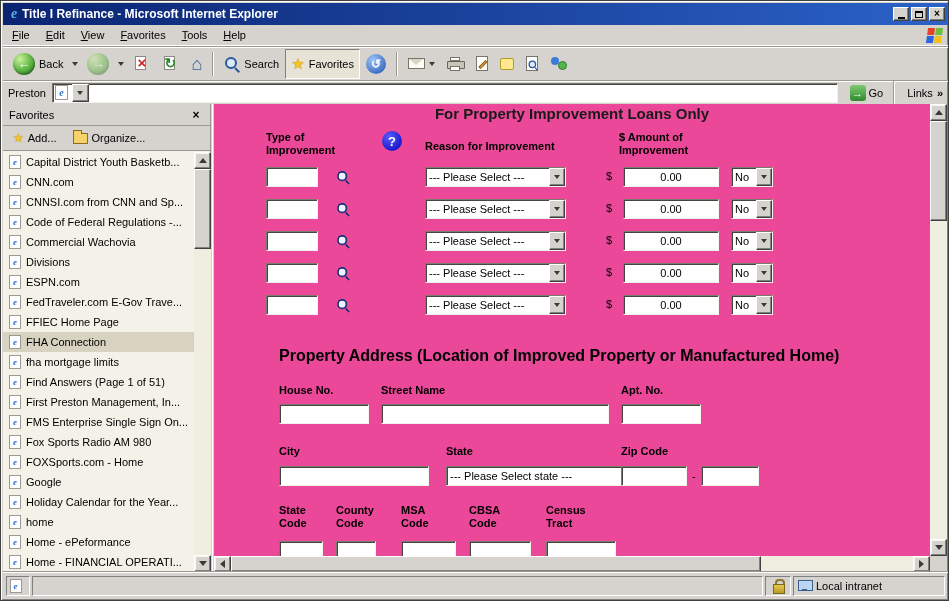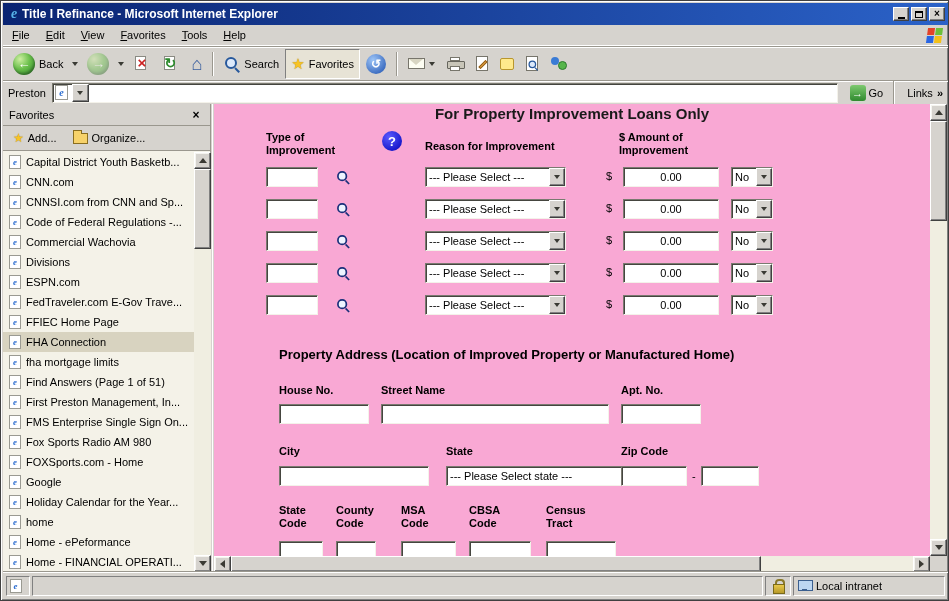--- a/index.html
+++ b/index.html
@@ -155,26 +155,26 @@
             border:1px solid; border-color:#fff #404040 #404040 #fff;
             box-shadow: inset -1px -1px 0 #808080, inset 1px 1px 0 #f5f4ef;
             display:flex; align-items:center; justify-content:center; }
   .sb-thumb { position:absolute; background:#d6d3ce; border:1px solid;
               border-color:#fff #404040 #404040 #fff; box-shadow: inset -1px -1px 0 #808080; }
 
   
   .splitter { position:absolute; left:211px; top:103px; width:2px; height:468px;
               background:#d6d3ce; border-left:1px solid #fff; }
   .content { position:absolute; left:213px; top:103px; width:733px; height:468px; background:#d6d3ce; }
-  #page { position:absolute; left:0; top:0; width:716px; height:452px; background:#f9a8d4; overflow:hidden; }
+  #page { position:absolute; left:0; top:0; width:716px; height:452px; background:#ec4899; overflow:hidden; }
 
   .ftitle { position:absolute; left:0; top:1px; width:100%; text-align:center;
             font-size:15px; font-weight:bold; color:#1a1a1a; }
   .flabel { position:absolute; font-size:11px; font-weight:bold; color:#000; line-height:13px; }
-  .sectitle { position:absolute; font-size:13px; font-weight:bold; color:#000; }
+  .sectitle { position:absolute; font-size:16px; font-weight:bold; color:#000; }
   .dollar { font-weight:normal; }
   .help { position:absolute; width:20px; height:20px; border-radius:50%; color:#fff;
           background:radial-gradient(circle at 35% 30%,#5a5aff,#0000b8);
           display:flex; align-items:center; justify-content:center;
           font-size:13px; font-weight:bold; cursor:pointer; }
   .tin { position:absolute; height:20px; background:#fff; font-size:11px; font-family:inherit;
          border:1px solid; border-color:#7a7a70 #f4f2ea #f4f2ea #7a7a70;
          box-shadow: inset 1px 1px 0 #45453f; padding:0 3px; outline:none; }
   .amt { text-align:center; }
   .fsel { position:absolute; height:20px; background:#fff; display:flex; align-items:center;

